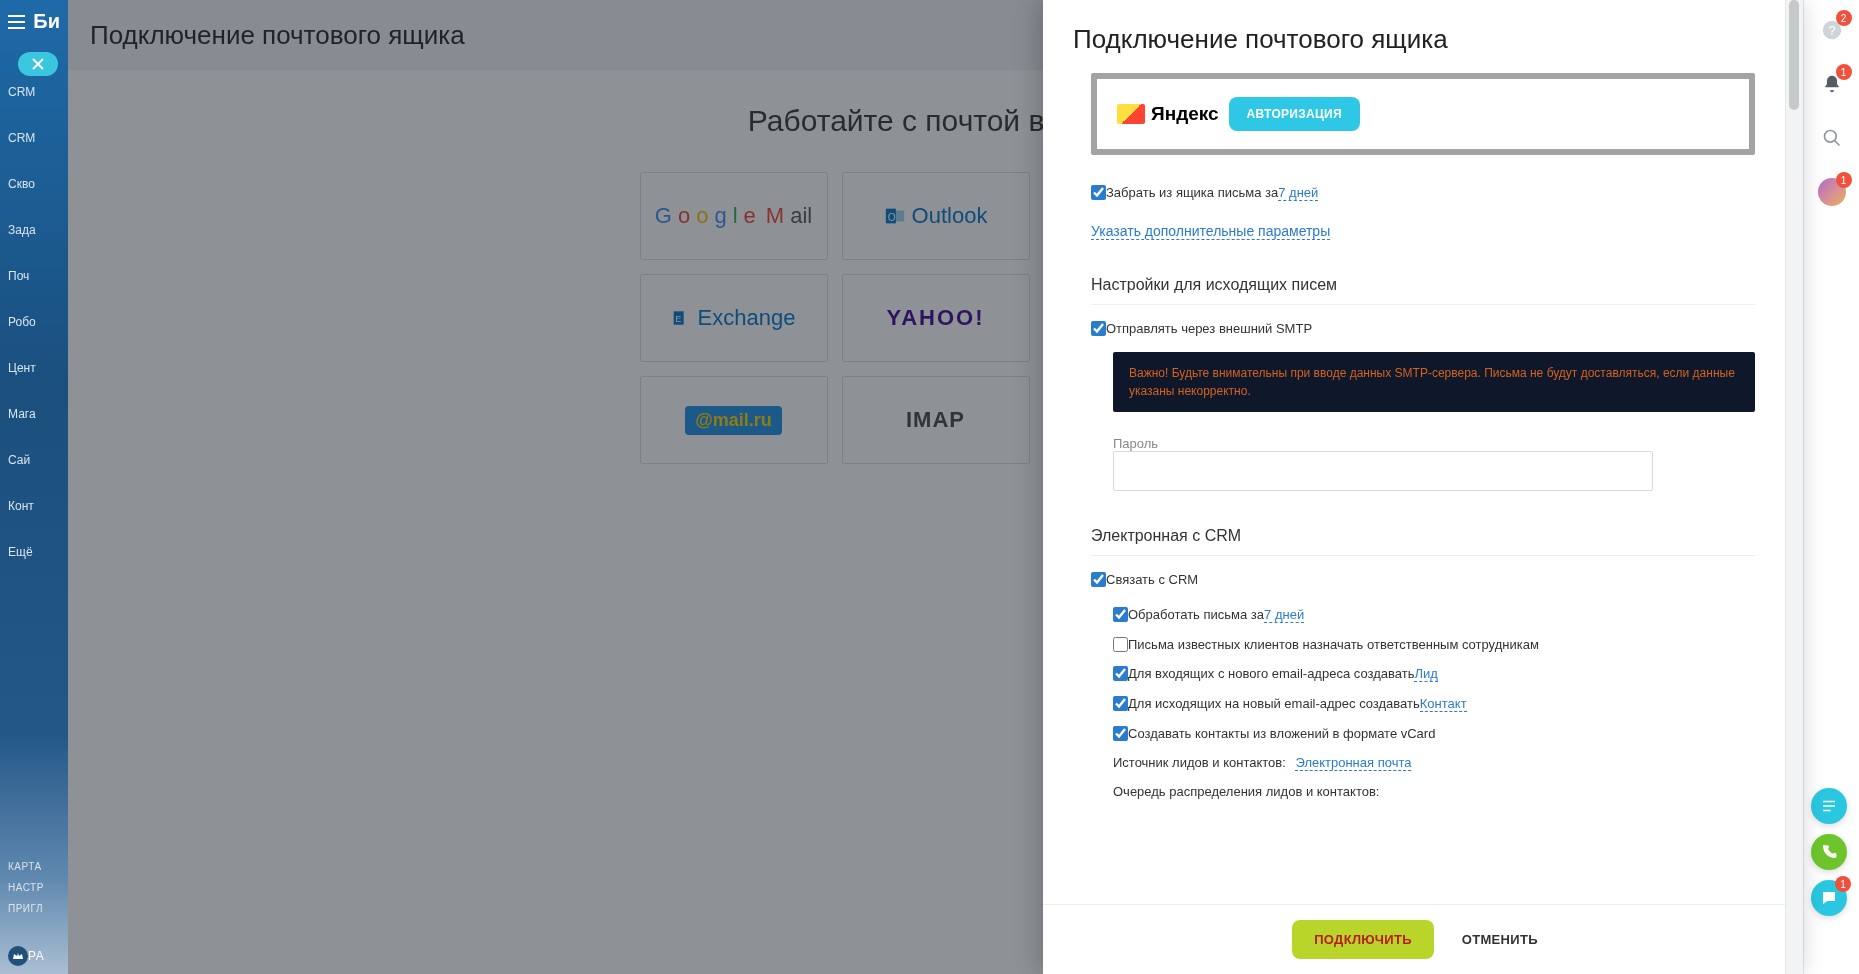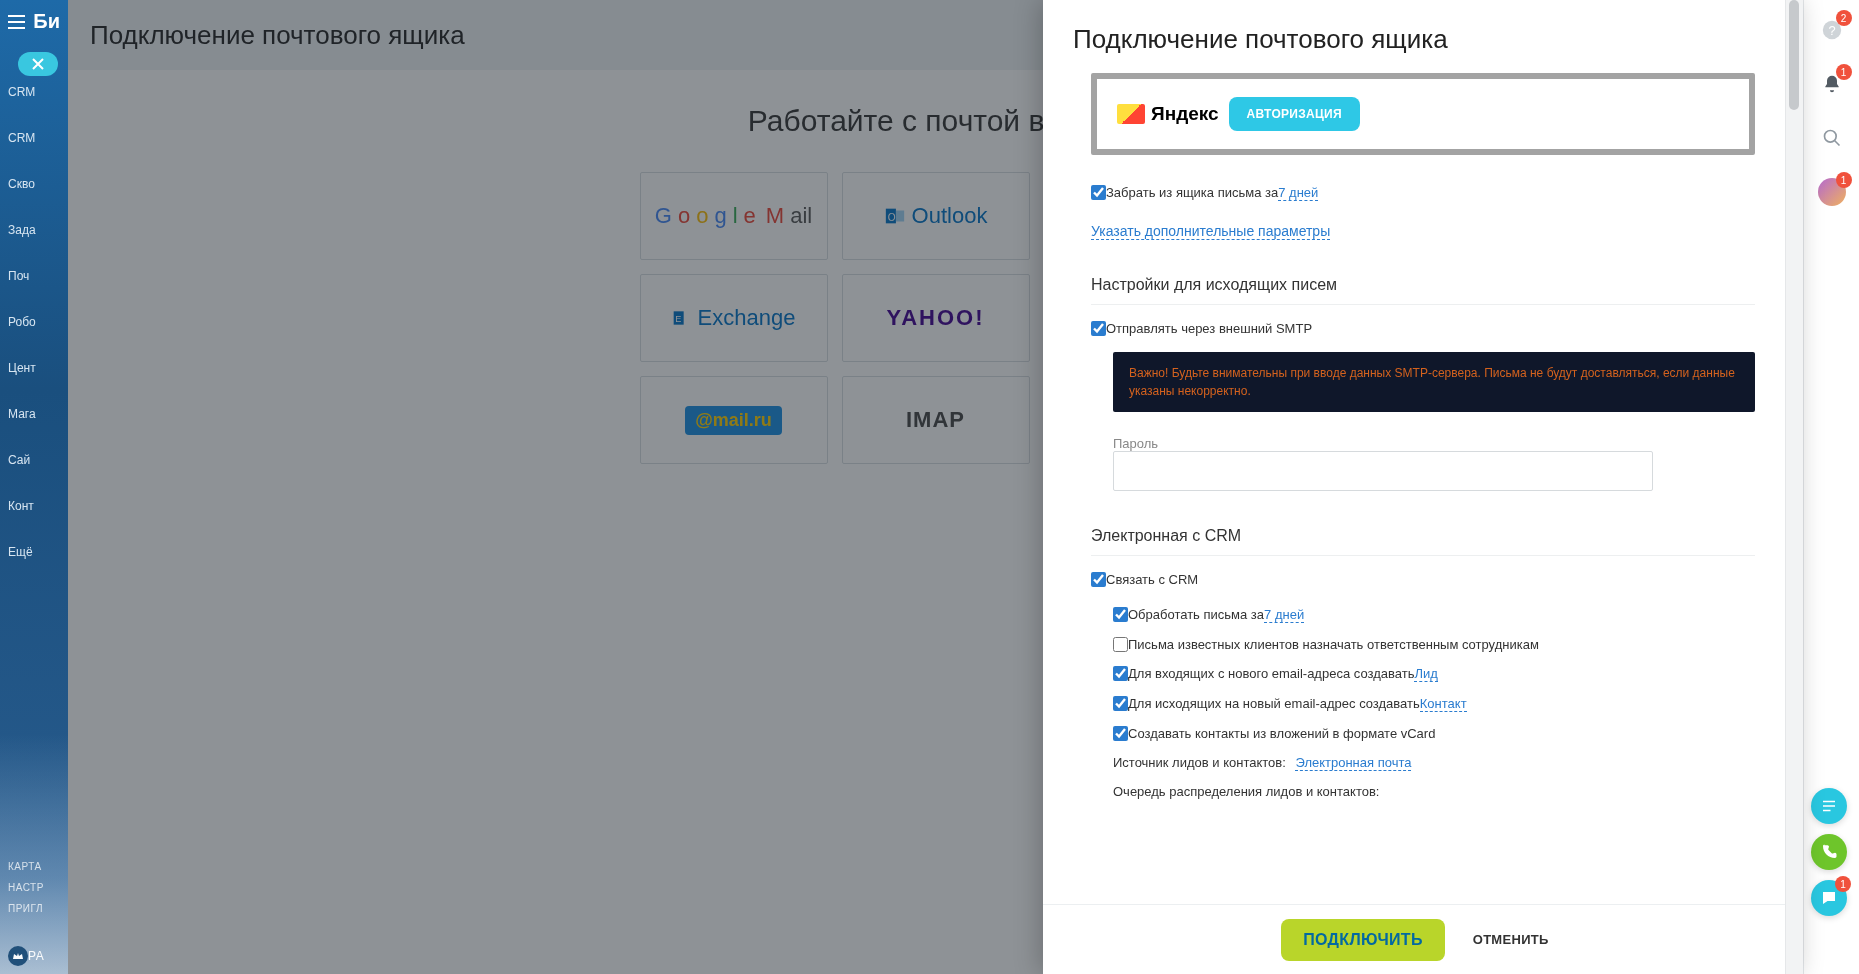--- a/index.html
+++ b/index.html
@@ -48,21 +48,21 @@
 .panel{position:absolute;top:0;bottom:0;right:56px;width:760px;background:#fff;box-shadow:-4px 0 24px rgba(0,0,0,.22);display:flex;flex-direction:column;z-index:10}
 .panel-scrollgutter{position:absolute;top:0;bottom:0;right:0;width:18px;background:#f2f3f4;border-left:1px solid #e5e7e9}
 .panel-scrollthumb{position:absolute;top:0;right:4px;width:10px;height:110px;background:#c6c9cc;border-radius:5px}
 .panel-header{padding:24px 30px 8px 30px;font-size:26px;color:#222;font-weight:300}
 .panel-body{flex:1;overflow:hidden;padding:10px 48px 0 48px;display:flex;flex-direction:column;gap:16px}
 .provider-box{border:6px solid #a3a3a3;border-radius:2px;display:flex;align-items:center;gap:10px;padding:18px 20px;margin-bottom:14px}
 .yandex-logo{display:flex;align-items:center;gap:6px;font-weight:600;font-size:19px;color:#000}
 .yandex-env{width:28px;height:20px;background:linear-gradient(135deg,#ffdf3e 50%,#ff4433 50%);border-radius:2px}
 .btn{display:inline-flex;align-items:center;justify-content:center;font-size:12px;font-weight:700;letter-spacing:.3px;padding:10px 18px;border-radius:8px;cursor:pointer;border:none}
 .btn-auth{background:#2ec8e6;color:#fff}
-.btn-primary{background:#b9d52a;color:#0369a1;font-size:16px;padding:12px 22px}
+.btn-primary{background:#b9d52a;color:#b91c1c;font-size:13px;padding:12px 22px}
 .btn-ghost{background:transparent;color:#333;font-size:13px;padding:12px 16px}
 .check-row{display:flex;align-items:flex-start;font-size:13px;color:#333}
 .check-row.sub{margin-left:22px}
 input[type=checkbox]{width:15px;height:15px;accent-color:#2a7ccf}
 .linklike{color:#2a7ccf;border-bottom:1px dashed #2a7ccf;cursor:pointer}
 .adv-link{font-size:14px;color:#2a7ccf;border-bottom:1px dashed #2a7ccf;align-self:flex-start;cursor:pointer;margin-top:6px}
 .section-title{font-size:16px;color:#333;margin-top:20px;padding-bottom:10px;border-bottom:1px solid #edeff0}
 .warn{background:#0f172a;color:#d4621e;font-size:12px;line-height:1.5;padding:12px 16px;border-radius:2px}
 .field-label{font-size:13px;color:#888;margin-top:8px}
 .text-input{width:540px;height:40px;border:1px solid #d6dadd;border-radius:2px;padding:0 10px;font-size:13px}

